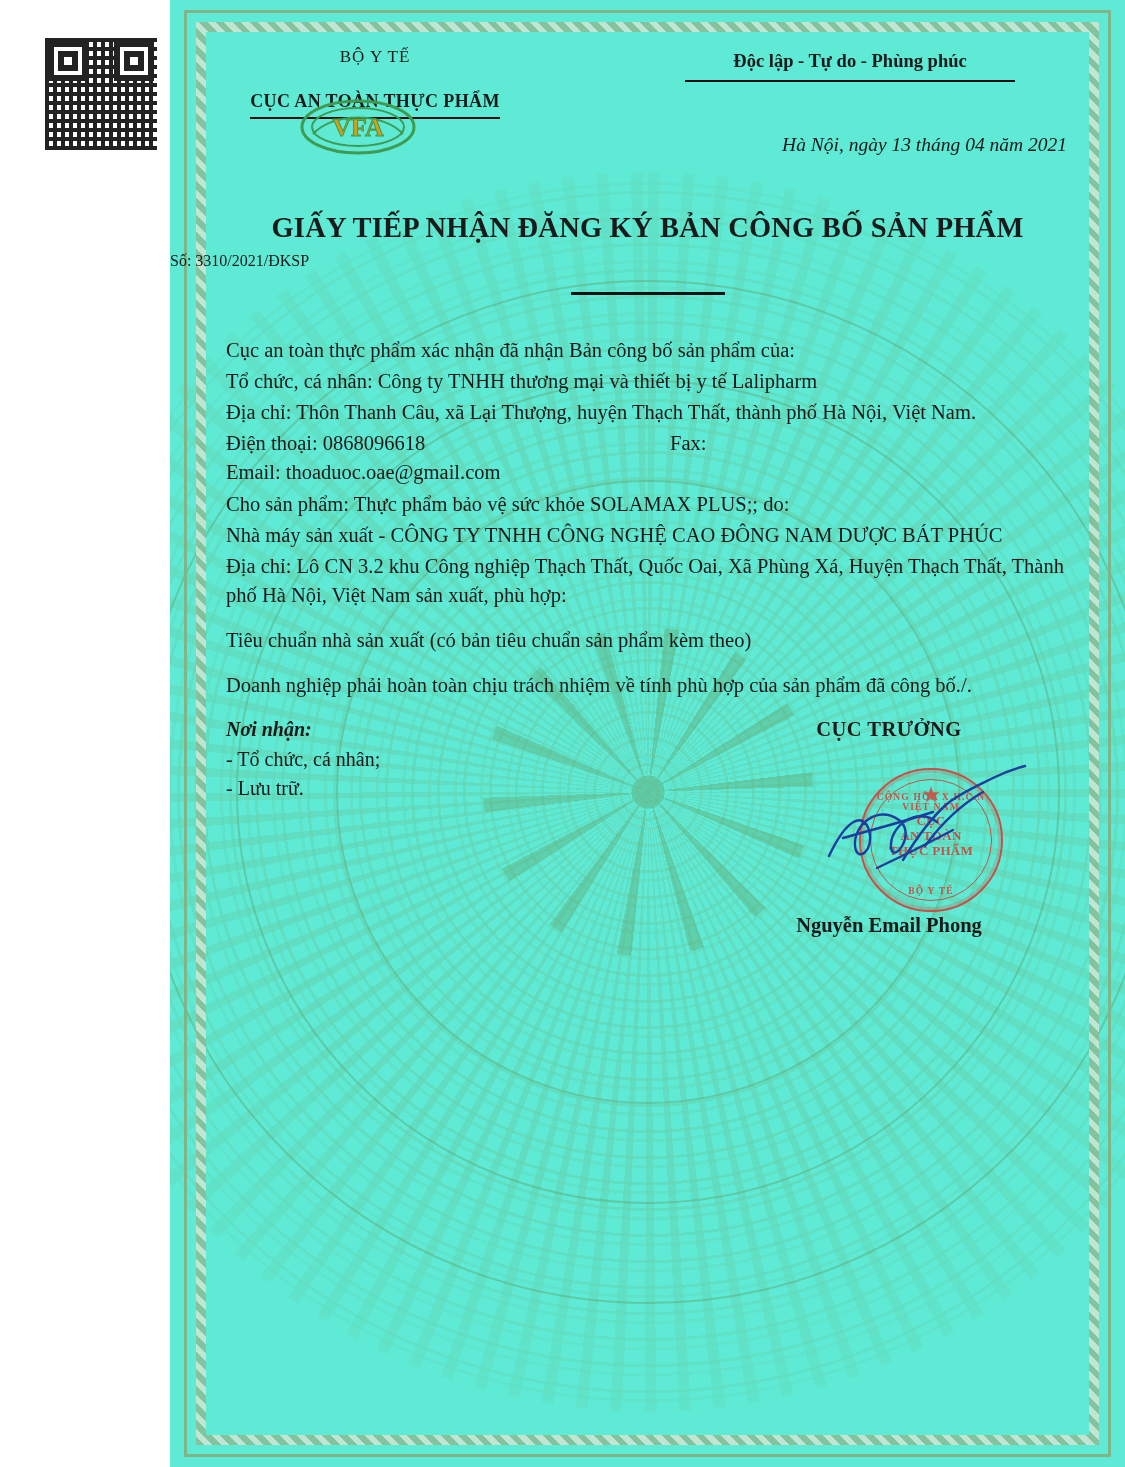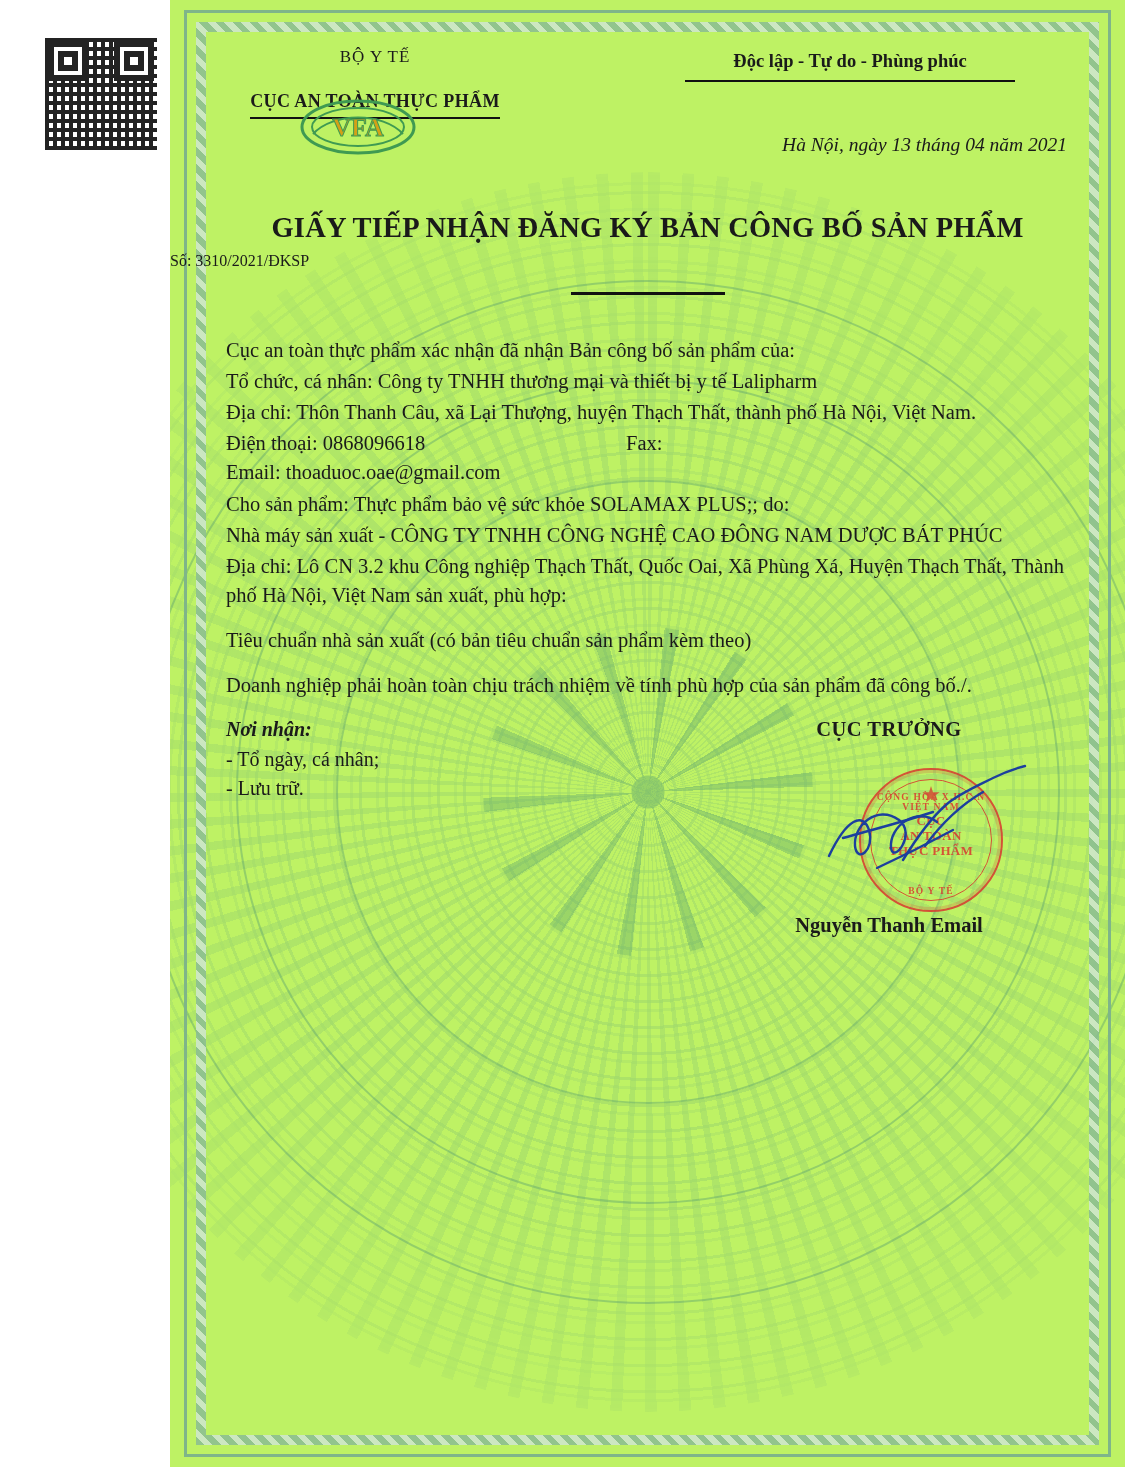--- a/index.html
+++ b/index.html
@@ -46,21 +46,21 @@
   .qr::before { left: 3px; top: 3px; box-shadow: inset 0 0 0 4px #fff, inset 0 0 0 10px #111; }
   .qr::after  { right: 3px; top: 3px; box-shadow: inset 0 0 0 4px #fff, inset 0 0 0 10px #111; }
 
   
   .sheet {
     position: absolute;
     left: 170px;
     top: 0;
     width: 955px;
     height: 1467px;
-    background: #bef264;
+    background: #5eead4;
     overflow: hidden;
     text-decoration: underline;
   }
 
   
   .border-outer {
     position: absolute;
     left: 14px; top: 10px;
     right: 14px; bottom: 10px;
     border: 3px solid #7fb589;
@@ -220,21 +220,21 @@
   .body {
     position: absolute;
     top: 336px;
     left: 56px;
     right: 48px;
     font-size: 20.5px;
     line-height: 1.42;
   }
   .body p { margin: 0 0 2px 0; }
   .body .gap { margin-bottom: 16px; }
-  .phone-row { display: flex; }
+  .phone-row { display: flex; gap: 44px; }
   .phone-row .ph { width: 400px; }
 
   .footer {
     position: absolute;
     top: 718px;
     left: 56px;
     right: 48px;
     font-size: 20px;
   }
   .recv-title {
@@ -382,27 +382,27 @@
         <p>Cho sản phẩm: Thực phẩm bảo vệ sức khỏe SOLAMAX PLUS;; do:</p>
         <p>Nhà máy sản xuất - CÔNG TY TNHH CÔNG NGHỆ CAO ĐÔNG NAM DƯỢC BÁT PHÚC</p>
         <p class="gap">Địa chỉ: Lô CN 3.2 khu Công nghiệp Thạch Thất, Quốc Oai, Xã Phùng Xá, Huyện Thạch Thất, Thành phố Hà Nội, Việt Nam sản xuất, phù hợp:</p>
         <p class="gap">Tiêu chuẩn nhà sản xuất (có bản tiêu chuẩn sản phẩm kèm theo)</p>
         <p>Doanh nghiệp phải hoàn toàn chịu trách nhiệm về tính phù hợp của sản phẩm đã công bố./.</p>
       </div>
 
       <div class="footer">
         <div class="recv-title">Nơi nhận:</div>
         <div class="recv-list">
-          <div>- Tổ ngày, cá nhân;</div>
+          <div>- Tổ chức, cá nhân;</div>
           <div>- Lưu trữ.</div>
         </div>
         <div class="chief">
           <div class="chief-title">CỤC TRƯỞNG</div>
         </div>
-        <div class="chief-name">Nguyễn Thanh Email</div>
+        <div class="chief-name">Nguyễn Email Phong</div>
       </div>
 
       <div class="seal">
         <div class="ring"></div>
         <div class="star"></div>
         <div class="arc-top">CỘNG HÒA X.H.C.N VIỆT NAM</div>
         <div class="ctr">
           <div>CỤC</div>
           <div>AN TOÀN</div>
           <div>THỰC PHẨM</div>

